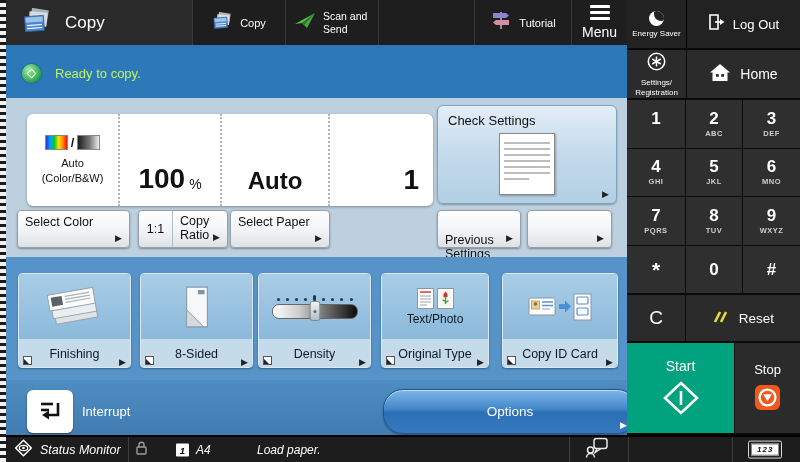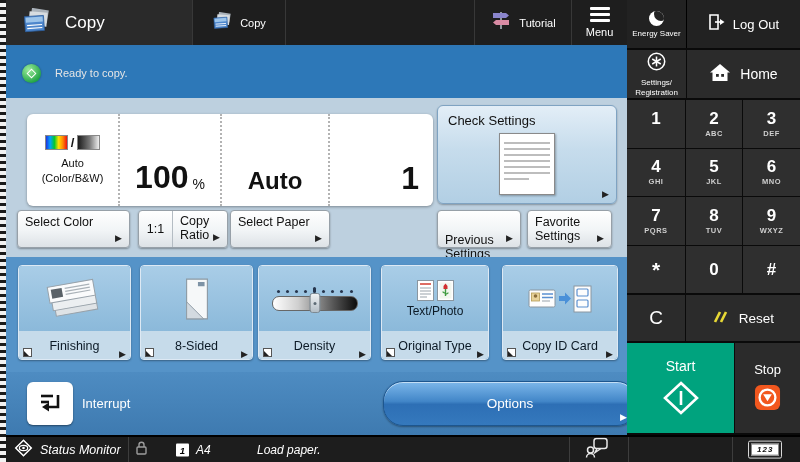--- a/index.html
+++ b/index.html
@@ -15,55 +15,55 @@
   .tab-primary{width:187px;background:#2a2a2a;padding-left:16px;gap:13px;}
   .tab-primary .lbl{font-size:17px;}
   .tab-copy{width:93px;justify-content:center;gap:7px;}
   .tab-copy .lbl{font-size:11px;}
   .tab-scan{width:93px;padding-left:8px;gap:7px;}
   .tab-scan .lbl{font-size:10.5px;line-height:1.15;width:50px;}
   .tb-spacer{flex:1;border-right:1px solid #383838;}
   .tab-tutorial{width:97px;justify-content:center;gap:7px;}
   .tab-tutorial .lbl{font-size:11px;}
   .tab-menu{width:55px;flex-direction:column;justify-content:center;gap:4px;border-right:none;}
-  .tab-menu .lbl{font-size:11px;}
+  .tab-menu .lbl{font-size:14px;}
   .bars{display:flex;flex-direction:column;gap:3px;}
   .bars i{display:block;width:20px;height:3px;background:#fff;border-radius:1px;}
   
   .sb-top{position:absolute;left:627px;top:0;width:173px;height:48px;display:flex;gap:1px;background:#000;color:#fff;}
   .cell-energy{width:59px;background:#222;display:flex;flex-direction:column;align-items:center;justify-content:center;gap:3px;}
   .cell-energy .lbl{font-size:8px;}
   .cell-logout{flex:1;background:#222;display:flex;align-items:center;justify-content:center;gap:8px;}
   .cell-logout .lbl{font-size:13px;}
   .moon{width:15px;height:15px;border-radius:50%;background:#fff;position:relative;overflow:hidden;}
   .moon::after{content:"";position:absolute;left:5px;top:-4px;width:14px;height:14px;border-radius:50%;background:#222;}
   
   .main-col{position:absolute;left:6px;top:48px;width:621px;height:387px;}
   .ready-bar{height:50px;background:#2d78b8;display:flex;align-items:center;gap:14px;padding-left:16px;box-sizing:border-box;}
-  .ready-bar .msg{color:#e5e5e5;font-size:11px;}
+  .ready-bar .msg{color:#bef264;font-size:13px;}
   .ready-dot{width:19px;height:19px;border-radius:50%;background:radial-gradient(circle at 35% 30%,#9cec9c,#1fa344 75%);
              position:relative;box-shadow:0 0 2px rgba(0,0,0,.4);}
   .ready-dot::after{content:"";position:absolute;left:6px;top:6px;width:5px;height:5px;border:1.5px solid #fff;transform:rotate(45deg);}
   .upper{height:159px;background:#bdd0df;position:relative;}
   .lower{height:178px;background:#5593c8;position:relative;}
   
   .summary-panel{position:absolute;left:21px;top:16px;width:406px;height:92px;background:#fff;border-radius:6px;
                  box-shadow:0 1px 3px rgba(0,0,0,.35);display:flex;}
   .sp-cell{box-sizing:border-box;position:relative;}
   .sp-color{width:93px;border-right:2px dotted #b3b3b3;display:flex;flex-direction:column;align-items:center;justify-content:center;gap:7px;}
   .cm-icons{display:flex;align-items:center;gap:3px;}
   .cm-rainbow{width:21px;height:13px;border:1px solid #888;
     background:linear-gradient(90deg,#2233dd,#00a2ff,#00c830,#ffe000,#ff8800,#ee1111);}
   .cm-slash{font-size:13px;font-weight:bold;color:#111;}
   .cm-gray{width:21px;height:13px;border:1px solid #888;background:linear-gradient(90deg,#1c1c1c,#777 55%,#efefef);}
   .cm-label{font-size:11px;color:#111;text-align:center;line-height:1.2;}
   .sp-ratio{width:102px;border-right:2px dotted #b3b3b3;display:flex;align-items:flex-end;justify-content:center;gap:4px;padding-bottom:13px;}
   .sp-paper{width:108px;border-right:2px dotted #b3b3b3;display:flex;align-items:flex-end;justify-content:center;padding-bottom:13px;}
   .sp-copies{flex:1;display:flex;align-items:flex-end;justify-content:flex-end;padding:0 14px 12px 0;}
-  .big-num{font-size:32px;font-weight:bold;color:#111;line-height:1;}
+  .big-num{font-size:28px;font-weight:bold;color:#111;line-height:1;}
   .mid-num{font-size:24px;font-weight:bold;color:#111;line-height:1;}
   .unit{font-size:14px;color:#111;padding-bottom:1px;}
   
   .check-settings{position:absolute;left:431px;top:7px;width:180px;height:99px;border-radius:6px;box-sizing:border-box;
     border:1px solid #7fa3c2;background:linear-gradient(180deg,#e3eef7 0%,#c6dcec 45%,#b2cfe4 100%);
     box-shadow:0 1px 2px rgba(0,0,0,.3);}
   .cs-label{position:absolute;top:7px;left:10px;font-size:13px;color:#111;}
   .cs-doc{position:absolute;left:50%;transform:translateX(-50%);top:27px;width:56px;height:62px;background:#fff;
           border:1px solid #8a8a8a;box-shadow:1px 1px 2px rgba(0,0,0,.3);box-sizing:border-box;padding:4px;}
   .cs-doc-bar{height:8px;background:linear-gradient(90deg,#1a35c8,#00a6f0,#07c63d,#f5e400,#ff9400,#f01414);}
@@ -73,21 +73,21 @@
   .arr-br{position:absolute;right:7px;bottom:4px;}
   
   .btn-white{position:absolute;top:112px;height:38px;box-sizing:border-box;border-radius:4px;border:1px solid #97a0a8;
     background:linear-gradient(180deg,#ffffff 0%,#f1f4f6 55%,#dde2e6 100%);box-shadow:0 1px 2px rgba(0,0,0,.35);
     font-size:12.5px;color:#111;}
   .bw-label{position:absolute;top:4px;left:7px;line-height:1.15;}
   .btn-ratio{display:flex;}
   .ratio-pre{width:33px;display:flex;align-items:center;justify-content:center;border-right:1px solid #b4bcc3;}
   .ratio-main{flex:1;position:relative;padding:4px 0 0 7px;line-height:1.1;}
   
-  .feature-btn{position:absolute;top:8px;width:113px;height:95px;border-radius:4px;overflow:hidden;box-sizing:border-box;
+  .feature-btn{position:absolute;top:16px;width:113px;height:95px;border-radius:4px;overflow:hidden;box-sizing:border-box;
     border:1px solid rgba(255,255,255,.8);box-shadow:0 1px 2px rgba(0,0,0,.35);}
   .fb-icon{height:65px;background:linear-gradient(180deg,#a9cde7 0%,#8bb9da 100%);
            display:flex;flex-direction:column;align-items:center;justify-content:center;gap:3px;}
   .fb-strip{position:relative;height:30px;background:#c6dbea;display:flex;align-items:center;justify-content:center;
             font-size:12.5px;color:#0c1a26;}
   .fb-corner{position:absolute;left:4px;bottom:4px;width:9px;height:9px;background:#fff;border:1px solid #555;box-sizing:border-box;}
   .fb-corner::after{content:"";position:absolute;left:0;bottom:0;width:0;height:0;
      border-left:5px solid #222;border-top:5px solid transparent;}
   .fb-arrow{position:absolute;right:4px;bottom:2px;font-size:9px;color:#222;}
   .fb-value{font-size:12px;color:#0c1a26;}
@@ -95,21 +95,21 @@
   .density-icon{width:86px;}
   .d-dots{display:flex;justify-content:space-between;align-items:flex-end;padding:0 5px;margin-bottom:3px;height:7px;}
   .d-dot{width:3px;height:3px;border-radius:50%;background:#26354d;}
   .d-dot.mid{height:6px;width:3.5px;border-radius:2px;}
   .d-bar{position:relative;height:13px;border-radius:7px;border:1px solid #676767;
          background:linear-gradient(90deg,#ffffff,#cfcfcf 30%,#565656 72%,#0c0c0c);}
   .d-handle{position:absolute;left:50%;top:-4px;transform:translateX(-50%);width:11px;height:20px;border-radius:3px;
             background:linear-gradient(180deg,#eff2f4,#b4bec6);border:1px solid #7d8992;box-sizing:border-box;}
   .d-handle::after{content:"";position:absolute;left:3px;top:8px;width:3px;height:3px;border-radius:50%;background:#5c6a74;}
   
-  .interrupt-row{position:absolute;left:0;top:115px;width:100%;height:63px;
+  .interrupt-row{position:absolute;left:0;top:123px;width:100%;height:63px;
                  background:linear-gradient(180deg,#4e8cc2 0%,#3e7ab0 100%);}
   .interrupt-btn{position:absolute;left:21px;top:10px;width:46px;height:43px;background:#fff;border-radius:6px;
                  box-shadow:0 1px 2px rgba(0,0,0,.45);display:flex;align-items:center;justify-content:center;}
   .interrupt-label{position:absolute;left:76px;top:0;height:63px;display:flex;align-items:center;color:#fff;font-size:13px;}
   .options-btn{position:absolute;left:377px;top:9px;width:254px;height:45px;border-radius:20px;box-sizing:border-box;
     background:linear-gradient(180deg,#7cb7ea 0%,#4286c8 45%,#2d6fb5 52%,#3579bd 100%);
     border:1px solid #1d568f;box-shadow:inset 0 1px 0 rgba(255,255,255,.55),0 1px 2px rgba(0,0,0,.35);
     display:flex;align-items:center;justify-content:center;color:#fff;font-size:13.5px;}
   .options-btn .arr{position:absolute;right:9px;bottom:3px;font-size:9px;color:#fff;}
   
@@ -171,20 +171,30 @@
           <g transform="rotate(-4 13 16)">
             <rect x="3" y="8" width="19" height="15" fill="#4d86cc" stroke="#2d5f9e" stroke-width="0.8"></rect>
             <rect x="4" y="9" width="17" height="5" fill="#9cc4ea"></rect>
             <line x1="5" y1="17" x2="20" y2="17" stroke="#fff" stroke-width="1.2"></line>
             <line x1="5" y1="20" x2="20" y2="20" stroke="#fff" stroke-width="1.2"></line>
           </g>
         </svg>
       </span>
       <span class="lbl">Copy</span>
     </div>
+    <div class="tb-cell tab-scan">
+      <span>
+        <svg width="22" height="17" viewBox="0 0 22 17">
+          <polygon points="1,12 21,1 8,11" fill="#5fc14e"></polygon>
+          <polygon points="8,11 21,1 13,16 9,12" fill="#46a93c"></polygon>
+          <polygon points="8,11 21,1 10,13.5" fill="#2d7a2f"></polygon>
+        </svg>
+      </span>
+      <span class="lbl">Scan and Send</span>
+    </div>
     <div class="tb-spacer"></div>
     <div class="tb-cell tab-tutorial">
       <span>
         <svg width="22" height="19" viewBox="0 0 22 19">
           <rect x="10" y="1" width="2" height="17" fill="#8f979e"></rect>
           <polygon points="3,2 16,2 19,4.5 16,7 3,7" fill="#8a85cc"></polygon>
           <polygon points="19,9 6,9 3,11.5 6,14 19,14" fill="#d98ba4"></polygon>
         </svg>
       </span>
       <span class="lbl">Tutorial</span>
@@ -270,21 +280,20 @@
       </div>
       <div class="btn-white" style="left:224px;width:100px;">
         <span class="bw-label">Select Paper</span>
         <span class="arrow arr-br">▶</span>
       </div>
       <div class="btn-white" style="left:431px;width:84px;">
         <span class="bw-label" style="width:60px;margin-top:18px;">Previous Settings</span>
         <span class="arrow arr-br">▶</span>
       </div>
       <div class="btn-white" style="left:521px;width:85px;">
-        <span class="bw-label" style="width:60px;">Favorite Settings</span>
         <span class="arrow arr-br">▶</span>
       </div>
     </div>
 
     <div class="lower">
 
       <div class="feature-btn" style="left:12px;">
         <div class="fb-icon">
           <svg width="62" height="44" viewBox="0 0 62 44">
             <g transform="rotate(-10 30 24)">

